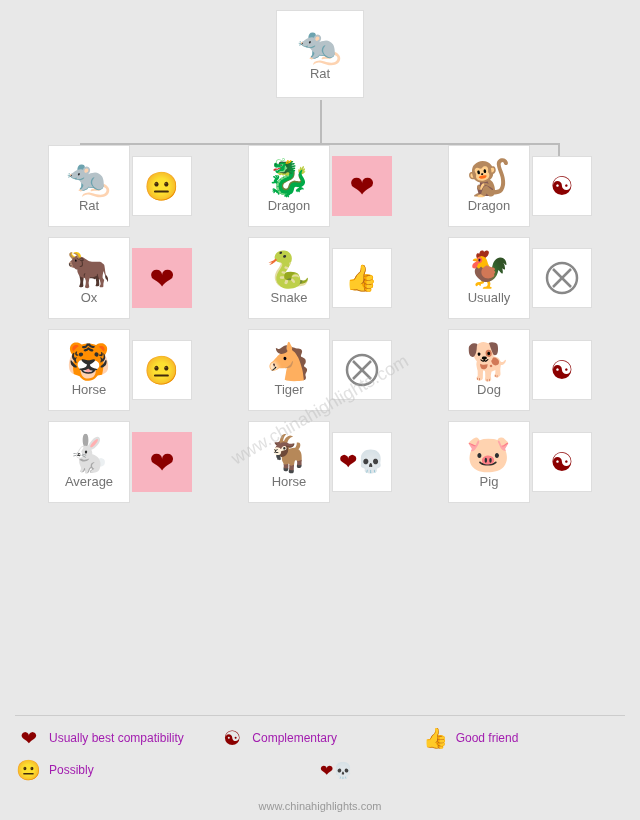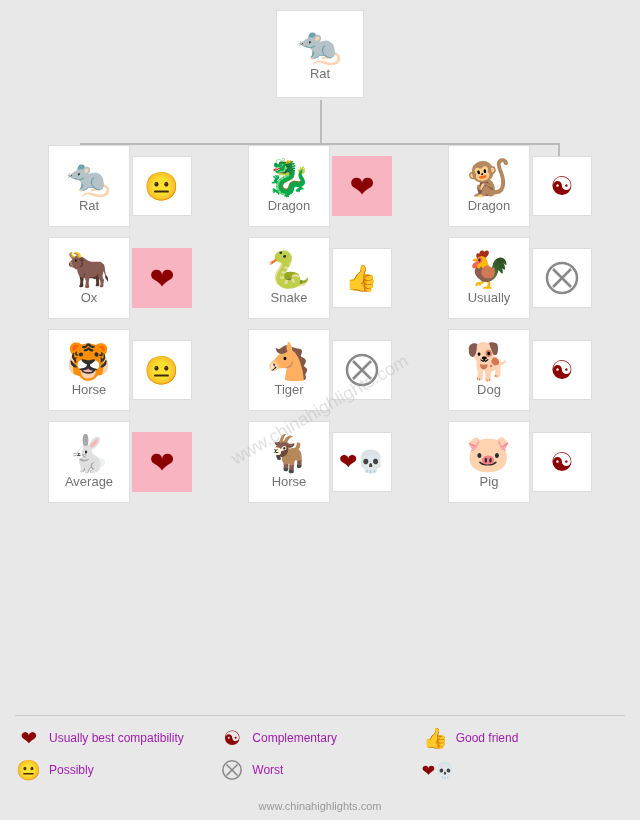--- a/index.html
+++ b/index.html
@@ -364,28 +364,20 @@
         <span class="legend-text">Good friend</span>
       </div>
     </div>
 
     <div class="legend-row">
       <div class="legend-item">
         <span class="legend-icon" style="color:#888;">😐</span>
         <span class="legend-text">Possibly</span>
       </div>
       <div class="legend-item">
-        <svg width="22" height="22" viewBox="0 0 36 36" style="min-width:28px;">
-          <circle cx="18" cy="18" r="15" fill="none" stroke="#888" stroke-width="2.5"></circle>
-          <line x1="9" y1="9" x2="27" y2="27" stroke="#888" stroke-width="2.5"></line>
-          <line x1="27" y1="9" x2="9" y2="27" stroke="#888" stroke-width="2.5"></line>
-        </svg>
-        <span class="legend-text">Worst</span>
-      </div>
-      <div class="legend-item">
         <span class="legend-icon" style="color:#8b0000;font-size:16px;">❤💀</span>
       </div>
     </div>
 
   </div>
 
   <div class="footer">
     <span>www.chinahighlights.com</span>
   </div>
 

